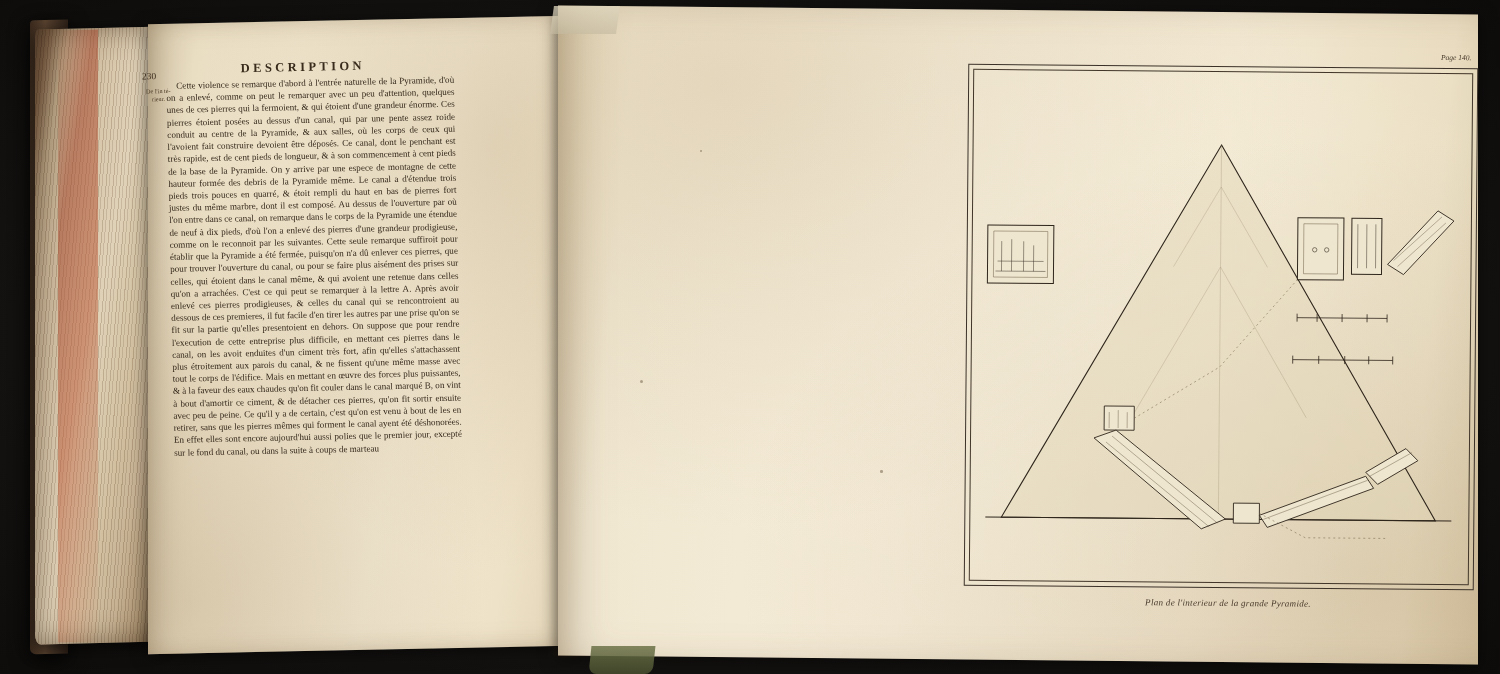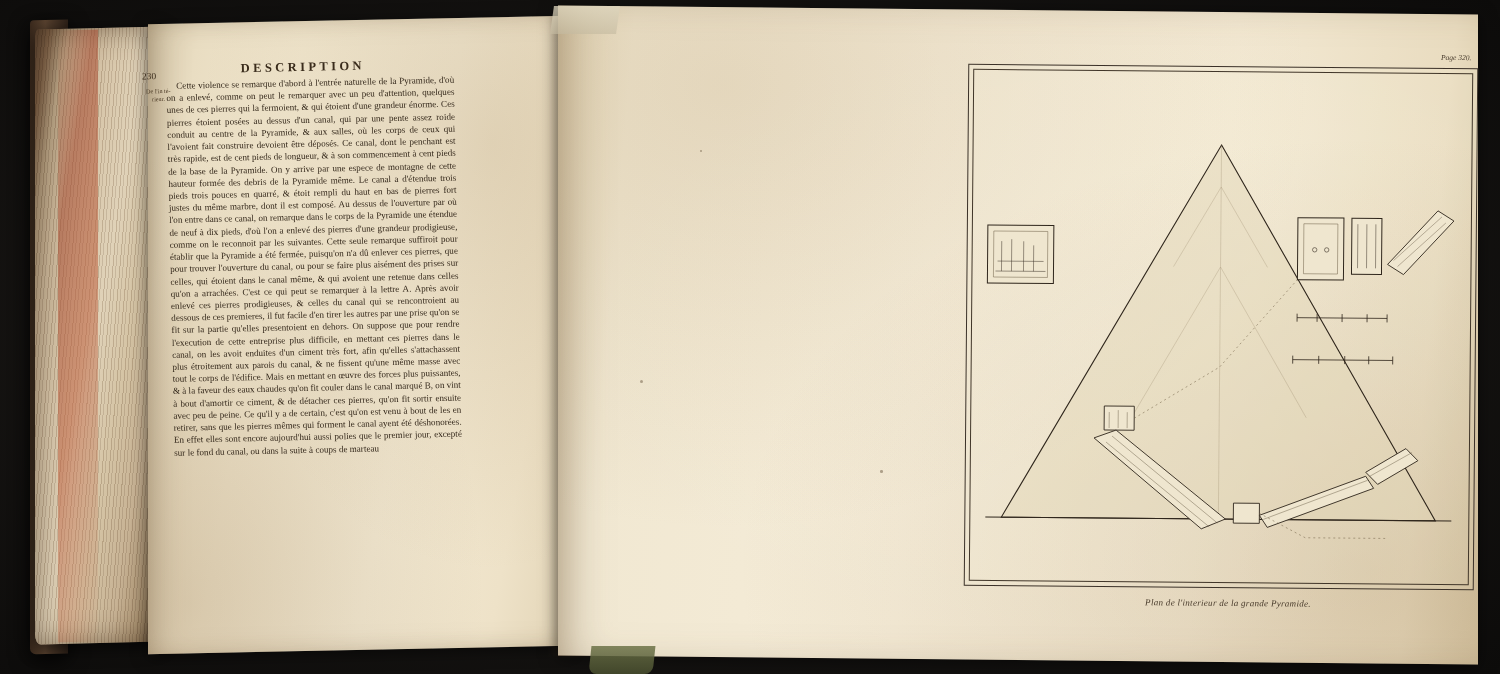--- a/index.html
+++ b/index.html
@@ -278,21 +278,21 @@
 
     <div class="page-text">
       <div class="folio">230</div>
       <div class="shoulder-note">De l'in té-rieur.</div>
       <div class="head-title">DESCRIPTION</div>
       <div class="body-col">Cette violence se remarque d'abord à l'entrée naturelle de la Pyramide, d'où on a enlevé, comme on peut le remarquer avec un peu d'attention, quelques unes de ces pierres qui la fermoient, &amp; qui étoient d'une grandeur énorme. Ces pierres étoient posées au dessus d'un canal, qui par une pente assez roide conduit au centre de la Pyramide, &amp; aux salles, où les corps de ceux qui l'avoient fait construire devoient être déposés. Ce canal, dont le penchant est très rapide, est de cent pieds de longueur, &amp; à son commencement à cent pieds de la base de la Pyramide. On y arrive par une espece de montagne de cette hauteur formée des debris de la Pyramide même. Le canal a d'étendue trois pieds trois pouces en quarré, &amp; étoit rempli du haut en bas de pierres fort justes du même marbre, dont il est composé. Au dessus de l'ouverture par où l'on entre dans ce canal, on remarque dans le corps de la Pyramide une étendue de neuf à dix pieds, d'où l'on a enlevé des pierres d'une grandeur prodigieuse, comme on le reconnoit par les suivantes. Cette seule remarque suffiroit pour établir que la Pyramide a été fermée, puisqu'on n'a dû enlever ces pierres, que pour trouver l'ouverture du canal, ou pour se faire plus aisément des prises sur celles, qui étoient dans le canal même, &amp; qui avoient une retenue dans celles qu'on a arrachées. C'est ce qui peut se remarquer à la lettre A. Après avoir enlevé ces pierres prodigieuses, &amp; celles du canal qui se rencontroient au dessous de ces premieres, il fut facile d'en tirer les autres par une prise qu'on se fit sur la partie qu'elles presentoient en dehors. On suppose que pour rendre l'execution de cette entreprise plus difficile, en mettant ces pierres dans le canal, on les avoit enduites d'un ciment très fort, afin qu'elles s'attachassent plus étroitement aux parois du canal, &amp; ne fissent qu'une même masse avec tout le corps de l'édifice. Mais en mettant en œuvre des forces plus puissantes, &amp; à la faveur des eaux chaudes qu'on fit couler dans le canal marqué B, on vint à bout d'amortir ce ciment, &amp; de détacher ces pierres, qu'on fit sortir ensuite avec peu de peine. Ce qu'il y a de certain, c'est qu'on est venu à bout de les en retirer, sans que les pierres mêmes qui forment le canal ayent été déshonorées. En effet elles sont encore aujourd'hui aussi polies que le premier jour, excepté sur le fond du canal, ou dans la suite à coups de marteau</div>
     </div>
 
     <div class="plate-frame">
       <div class="plate-frame-inner"></div>
-      <div class="plate-number">Page 320.</div>
+      <div class="plate-number">Page 140.</div>
 
       <svg class="plate-svg" viewBox="0 0 508 520">
         <g stroke="#33291f" fill="none" stroke-width="0.9">
 
           <polygon points="253,78 470,452 36,452" fill="#e2d6b9" fill-opacity="0.45" stroke="#2f261c" stroke-width="1.1"></polygon>
 
           <g stroke="#8d7d60" stroke-width="0.35" opacity="0.75">
             <line x1="253" y1="78" x2="253" y2="452"></line>
             <line x1="253" y1="120" x2="300" y2="200"></line>
             <line x1="253" y1="120" x2="206" y2="200"></line>

